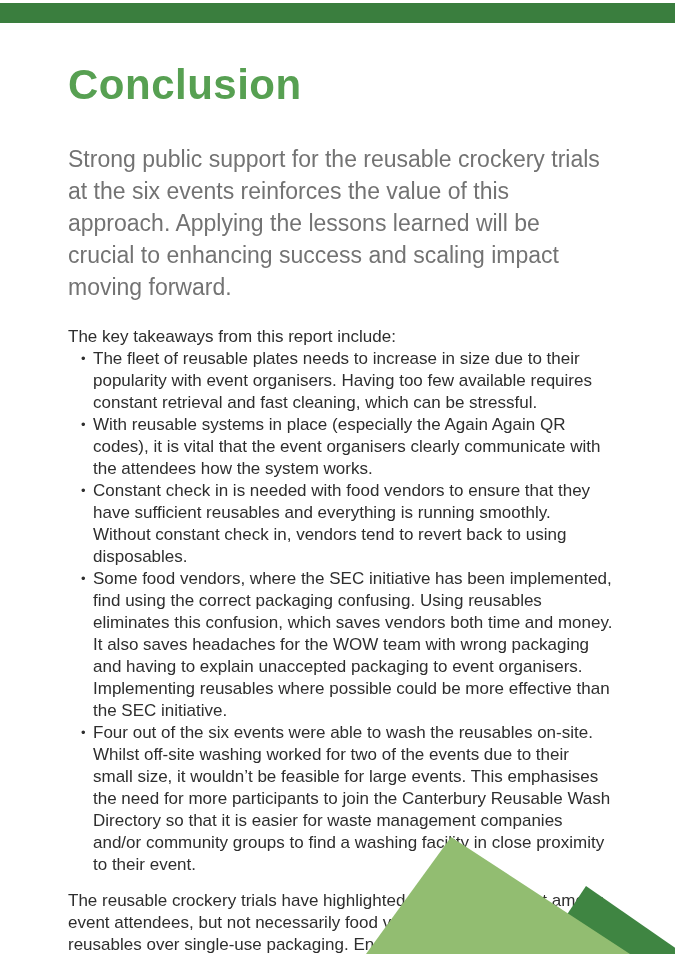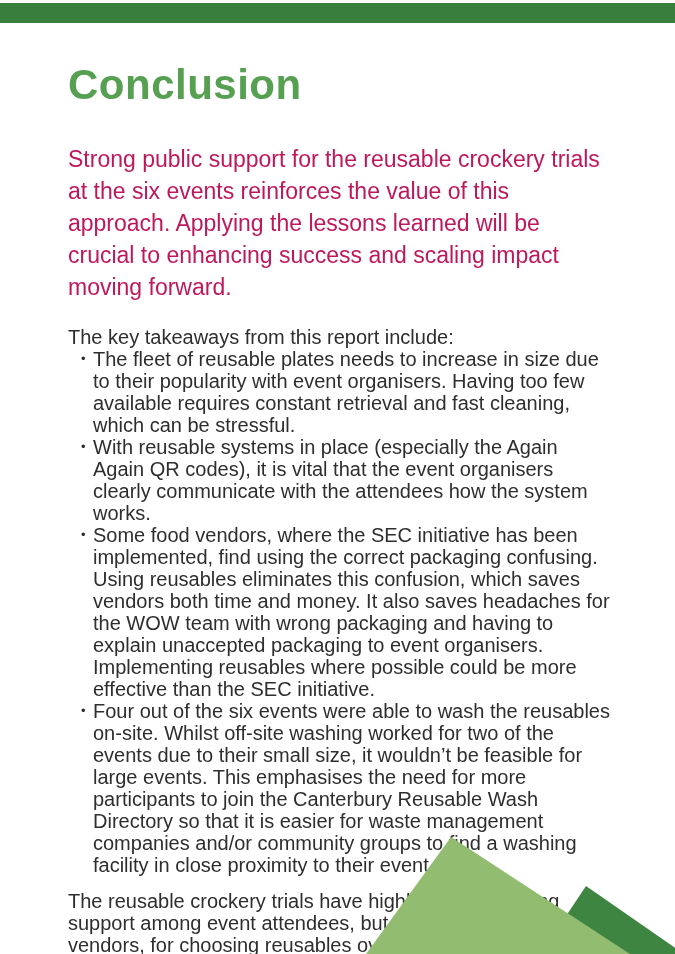--- a/index.html
+++ b/index.html
@@ -28,24 +28,24 @@
     line-height: 46px;
     font-weight: 700;
     color: #57a052;
     letter-spacing: 0.5px;
   }
   .lede {
     margin: 35px 6px 0 0;
     font-size: 23px;
     line-height: 32px;
     font-weight: 400;
-    color: #be185d;
+    color: #737373;
   }
   .body-text {
-    font-size: 20px;
+    font-size: 17px;
     line-height: 22px;
     color: #2e2e2e;
   }
   .intro { margin: 23px 0 0 0; }
   ul.takeaways {
     margin: 0;
     padding: 0 0 0 25px;
     list-style: none;
   }
   ul.takeaways li {
@@ -90,20 +90,21 @@
   <div class="content">
     <h1 class="page-title">Conclusion</h1>
 
     <p class="lede">Strong public support for the reusable crockery trials at the six events reinforces the value of this approach. Applying the lessons learned will be crucial to enhancing success and scaling impact moving forward.</p>
 
     <p class="body-text intro">The key takeaways from this report include:</p>
 
     <ul class="takeaways body-text">
         <li>The fleet of reusable plates needs to increase in size due to their popularity with event organisers. Having too few available requires constant retrieval and fast cleaning, which can be stressful.</li>
         <li>With reusable systems in place (especially the Again Again QR codes), it is vital that the event organisers clearly communicate with the attendees how the system works.</li>
+        <li>Constant check in is needed with food vendors to ensure that they have sufficient reusables and everything is running smoothly. Without constant check in, vendors tend to revert back to using disposables.</li>
         <li>Some food vendors, where the SEC initiative has been implemented, find using the correct packaging confusing. Using reusables eliminates this confusion, which saves vendors both time and money. It also saves headaches for the WOW team with wrong packaging and having to explain unaccepted packaging to event organisers. Implementing reusables where possible could be more effective than the SEC initiative.</li>
         <li>Four out of the six events were able to wash the reusables on-site. Whilst off-site washing worked for two of the events due to their small size, it wouldn’t be feasible for large events. This emphasises the need for more participants to join the Canterbury Reusable Wash Directory so that it is easier for waste management companies and/or community groups to find a washing facility in close proximity to their event.</li>
       </ul>
 
     <p class="body-text closing">The reusable crockery trials have highlighted the strong support among event attendees, but not necessarily food vendors, for choosing reusables over single-use packaging. Encouraging feedback from event attendees has further reinforced this. The insights from this analysis will help build momentum for transitioning more events in Waitaha towards a zero-waste approach.</p>
   </div>
 
 
   <svg class="mountains" viewBox="0 824 675 130" preserveAspectRatio="none">
     <polygon points="586,886 470,1060 830,1055" fill="#3f8542"></polygon>

